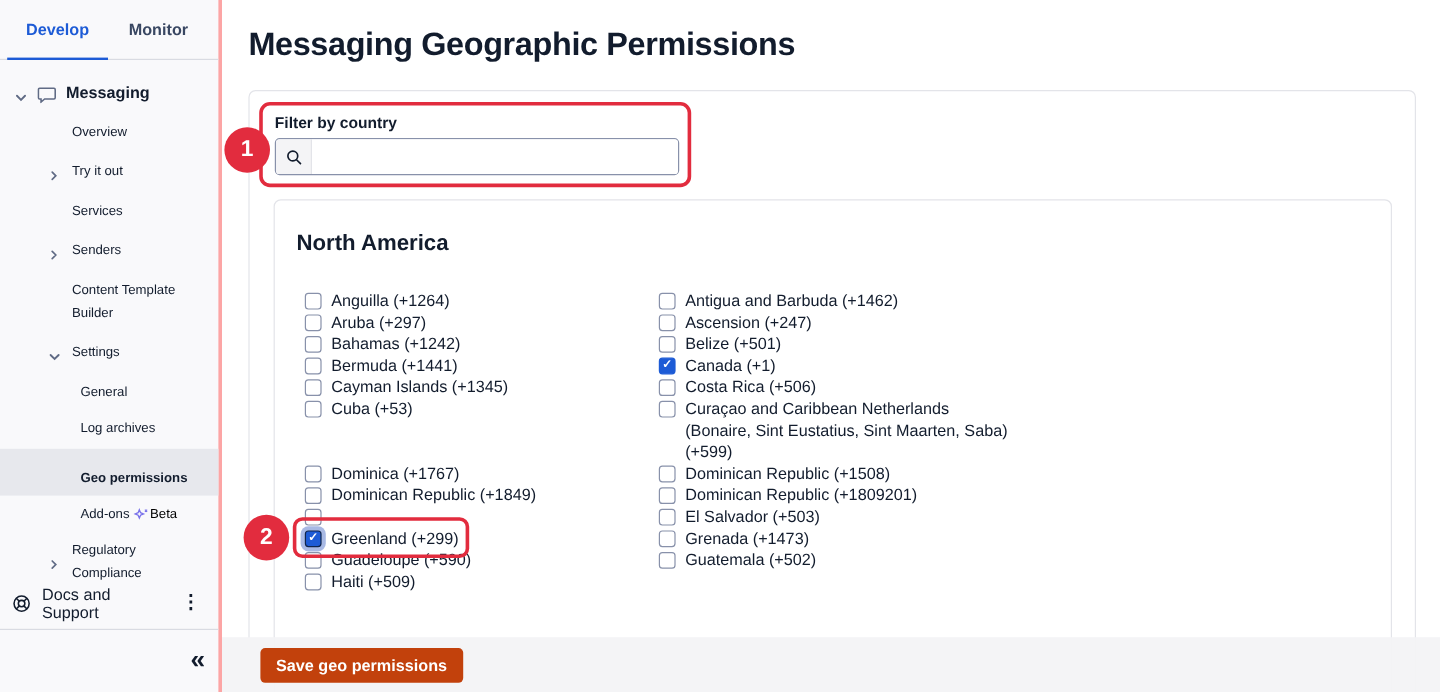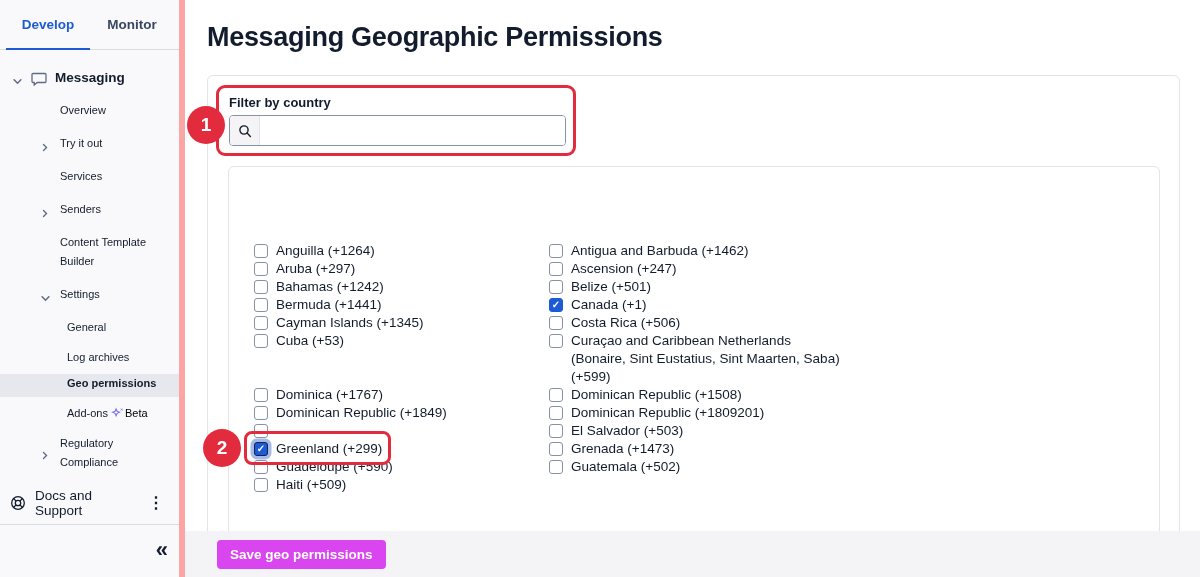--- a/index.html
+++ b/index.html
@@ -2,39 +2,39 @@
 <html><head>
 <meta charset="utf-8">
 <style>
   * { margin:0; padding:0; box-sizing:border-box; }
   html,body { width:1200px; height:577px; overflow:hidden; background:#fff;
     font-family:"Liberation Sans", sans-serif; color:#121c2d; }
   .screen { position:relative; width:1200px; height:577px; overflow:hidden; }
 
   
   .sidebar { position:absolute; left:0; top:0; bottom:0; width:185px;
-    background:#f9f9fb; border-right:6px solid #fca5a5; }
+    background:#f9f9fb; border-right:3px solid #fca5a5; }
   .tabs { height:50px; display:flex; padding-left:6px; border-bottom:1px solid #d9dbe2; }
   .tab { width:84px; display:flex; align-items:center; justify-content:center;
     font-size:13.5px; font-weight:600; color:#394762; position:relative; cursor:pointer; }
   .tab.active { color:#1d5bd6; font-weight:700; }
   .tab.active::after { content:""; position:absolute; left:0; right:0; bottom:-1px;
     height:2px; background:#1d5bd6; }
 
   .nav { padding-top:18px; }
   .group-header { position:relative; padding:2px 0 16px 55px; font-size:13.5px;
     font-weight:600; color:#121c2d; cursor:pointer; }
   .gh-chev { position:absolute; left:13px; top:6px; }
   .gh-icon { position:absolute; left:31px; top:4px; }
 
   .nav-item { position:relative; display:block; padding-left:60px; padding-right:8px;
     font-size:11px; color:#121c2d; line-height:19px; margin-bottom:14px; cursor:pointer; }
   .nav-item .chev { position:absolute; left:41px; top:5px; }
   .nav-item.sub { padding-left:67px; margin-bottom:11px; }
-  .nav-item.active { background:#e7e8ed; padding-top:0; padding-bottom:4px;
+  .nav-item.active { background:#e7e8ed; padding-top:16px; padding-bottom:4px;
     margin-top:-4px; margin-bottom:7px; font-weight:700; }
   .beta-wrap { display:inline-flex; align-items:center; gap:1px; }
   .beta-label { color:#000000; }
 
   .docs-row { position:absolute; left:0; right:0; bottom:60px; height:28px;
     display:flex; align-items:center; padding:0 8px 0 10px; gap:9px;
     font-size:13.5px; color:#121c2d; cursor:pointer; }
   .docs-kebab { margin-left:auto; font-size:16px; font-weight:700; color:#121c2d;
     padding:0 7px; cursor:pointer; line-height:16px; }
   .side-footer { position:absolute; left:0; right:0; bottom:0; height:53px;
@@ -82,21 +82,21 @@
   .cb.checked { background:#1d5bd6; border-color:#1d5bd6; font-weight:700; }
   .citem.annotated .cb { box-shadow:0 0 0 3.5px rgba(96,128,205,0.55);
     border-color:#10254d; }
   .anno-rect2 { position:absolute; left:-10px; top:-9px; width:147px; height:34px;
     border:3px solid #e22c3e; border-radius:8px; z-index:3; pointer-events:none; }
   .badge2 { position:absolute; left:-51px; top:-11px; }
 
   .footer-bar { position:absolute; left:0; right:0; bottom:0; height:46px;
     background:rgba(243,243,246,0.95); z-index:5; }
   .save-btn { position:absolute; left:32px; top:9px; height:29px; padding:0 13px;
-    background:#d946ef; color:#fff; font-size:13.5px; font-weight:700; border:none;
+    background:#c2410c; color:#fff; font-size:13.5px; font-weight:700; border:none;
     border-radius:4px; cursor:pointer; font-family:inherit; }
 </style>
 </head>
 <body>
 
 <div class="screen">
 
   <div class="sidebar">
     <div class="tabs">
       <div class="tab active">Develop</div>
@@ -213,20 +213,21 @@
             <svg width="14" height="14" viewBox="0 0 14 14">
                 <circle cx="6" cy="6" r="4.1" fill="none" stroke="#121c2d" stroke-width="1.4"></circle>
                 <path d="M9.1 9.1l3.3 3.3" stroke="#121c2d" stroke-width="1.4" stroke-linecap="round"></path>
               </svg>
           </span>
           <input class="search-input" type="text" value="" style="">
         </div>
       </div>
 
       <div class="inner-card">
+        <div class="region-title">North America</div>
         <div class="country-grid">
             <div class="citem">
               <span class="cb"></span>
               <span>Anguilla (+1264)</span>
             </div>
             <div class="citem">
               <span class="cb"></span>
               <span>Antigua and Barbuda (+1462)</span>
             </div>
             <div class="citem">

